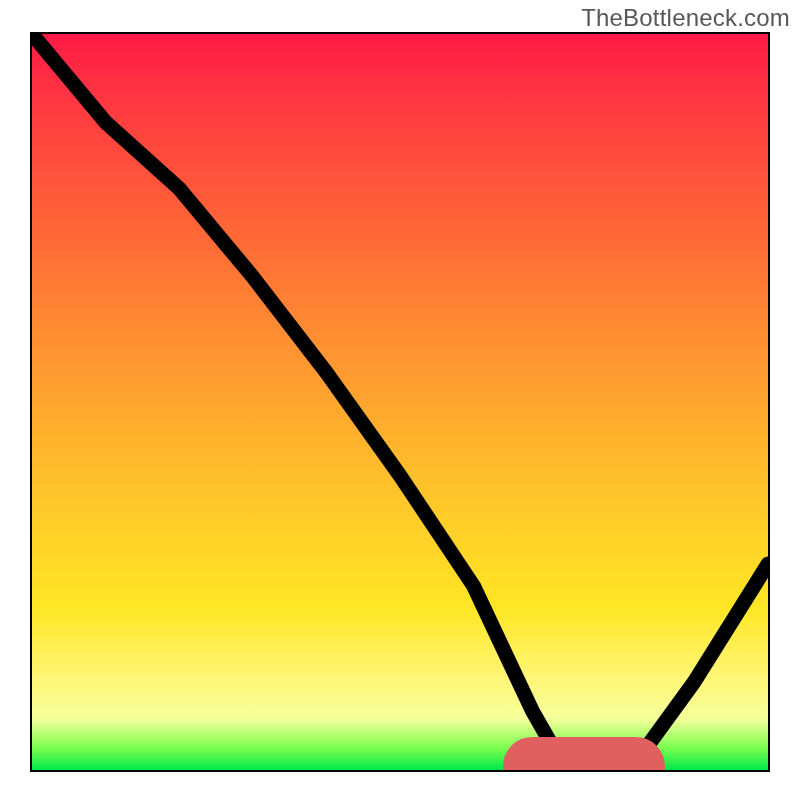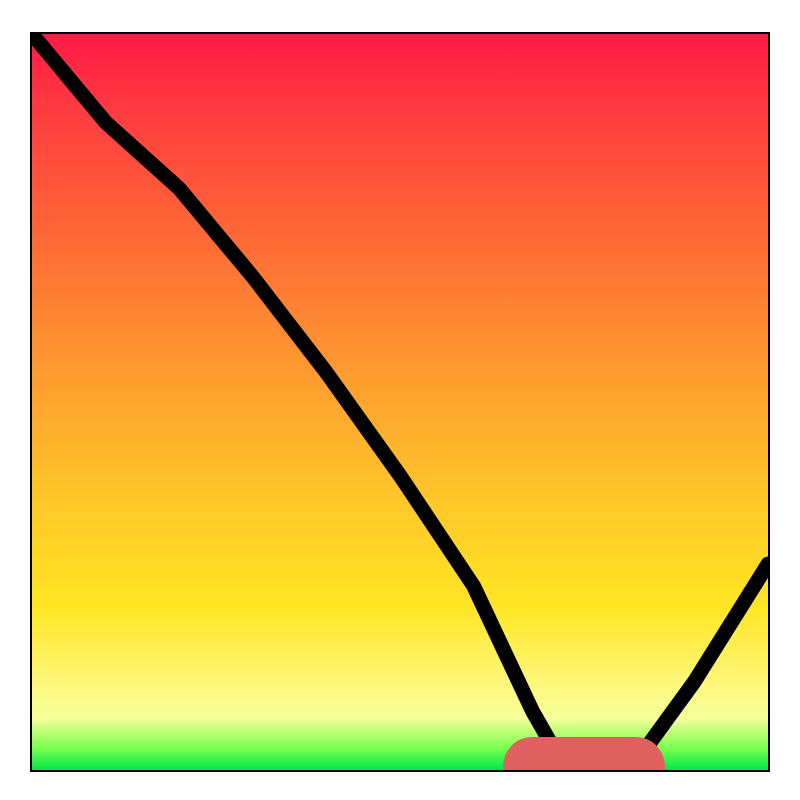--- a/index.html
+++ b/index.html
@@ -72,20 +72,21 @@
     stroke: #e06060;
     stroke-width: 8;
     stroke-linecap: round;
   }
 </style>
 </head>
 <body>
 
 <div class="frame">
 
+  <div class="watermark">TheBottleneck.com</div>
 
   <div class="plot">
     <div class="gradient-fill"></div>
 
     <svg class="curve-svg" viewBox="0 0 100 100" preserveAspectRatio="none">
       <path class="curve-path" d="M0.00 0.00 L10.00 12.00 L20.00 21.00 L30.00 33.00 L40.00 46.00 L50.00 60.00 L60.00 75.00 L68.00 92.00 L72.00 99.00 L78.00 99.50 L82.00 99.00 L90.00 88.00 L100.00 72.00"></path>
       <path class="zone-path" d="M68 99.50 L82 99.50"></path>
     </svg>
   </div>
 

